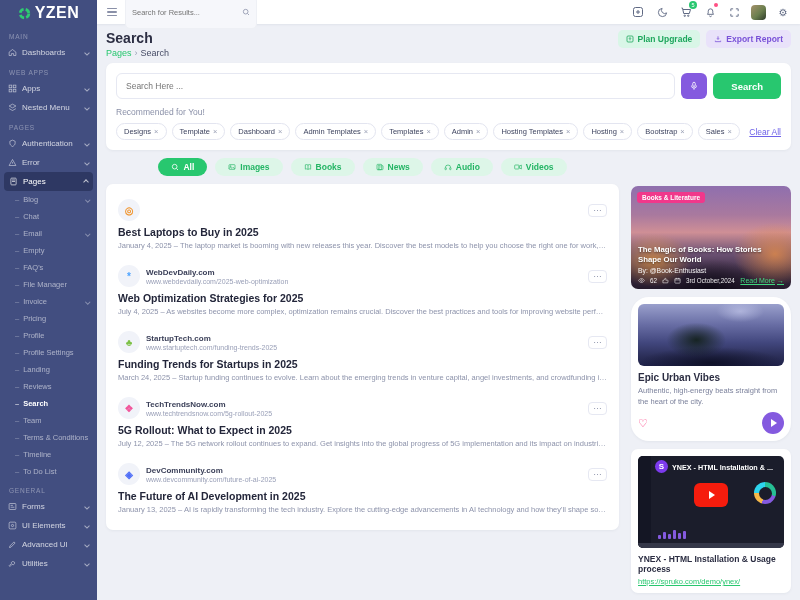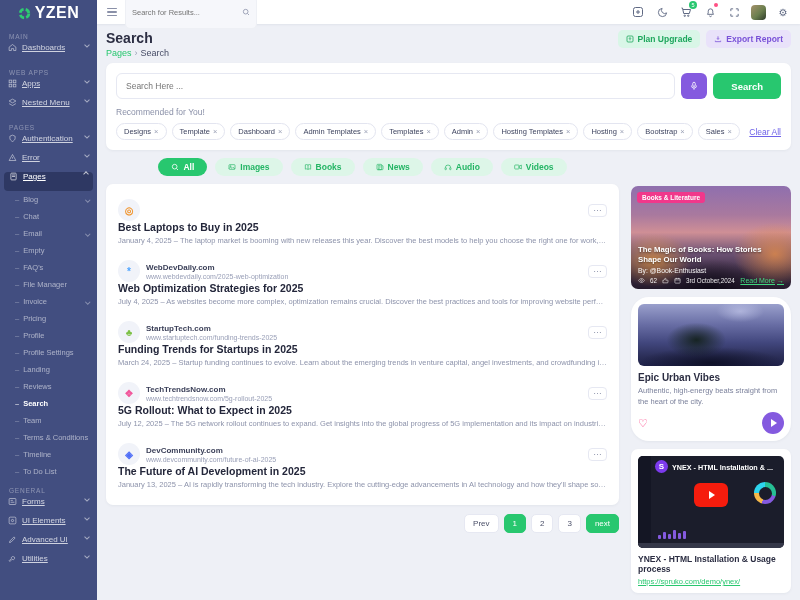--- a/index.html
+++ b/index.html
@@ -4,21 +4,21 @@
 <style>
   * { margin:0; padding:0; box-sizing:border-box; }
   html,body { width:800px; height:600px; overflow:hidden; font-family:"Liberation Sans", sans-serif; background:#eef0f6; }
   .app { display:flex; width:800px; height:600px; }
 
   
   .sidebar { width:97px; min-width:97px; background:#424e80; height:600px; overflow:hidden; padding-bottom:4px; }
   .logo { display:flex; align-items:center; justify-content:center; gap:4px; height:26px; }
   .brand { color:#fff; font-weight:bold; font-size:16px; letter-spacing:.5px; }
   .sec-label { color:rgba(255,255,255,.38); font-size:6.5px; letter-spacing:.8px; padding:7px 9px 3px; text-transform:uppercase; }
-  .nav-item { display:flex; gap:5px; color:rgba(255,255,255,.75); font-size:8px; padding:0 8px; height:19px; cursor:pointer;text-decoration:underline; }
+  .nav-item { display:flex; align-items:center; gap:5px; color:rgba(255,255,255,.75); font-size:8px; padding:0 8px; height:19px; cursor:pointer; }
   .nav-item svg { flex:0 0 auto; opacity:.85; }
   .nav-item .lbl { white-space:nowrap; overflow:hidden; }
   .chev { width:4px; height:4px; border-right:1.2px solid currentColor; border-bottom:1.2px solid currentColor; transform:rotate(45deg); margin-left:auto; opacity:.7; }
   .chev.up { transform:rotate(-135deg); }
   .nav-item.active { background:rgba(10,16,45,.35); border-radius:4px; margin:0 4px; padding:0 5px; color:#fff; }
   .child { display:flex; align-items:center; gap:4px; color:rgba(255,255,255,.55); font-size:7.5px; padding:0 8px 0 15px; height:17px; cursor:pointer; }
   .child .dash { opacity:.7; }
   .child.active { color:#fff; font-weight:bold; }
   .child .chev { width:3.5px; height:3.5px; }
 
@@ -66,21 +66,21 @@
   .tab.active { background:#28c76f; color:#fff; }
 
   .results-card { background:#fff; border-radius:7px; padding:8px 12px; box-shadow:0 1px 3px rgba(25,30,60,.05); }
   .result { padding:7px 0 8px; }
   .result-top { display:flex; align-items:center; gap:6px; }
   .favicon { width:22px; height:22px; border-radius:50%; background:#f1f3f9; display:flex; align-items:center; justify-content:center; font-size:10px; font-weight:bold; }
   .fav-0 { color:#f0932b; } .fav-1 { color:#4da3ff; } .fav-2 { color:#7bc043; } .fav-3 { color:#f1569b; } .fav-4 { color:#4f6ef7; }
   .site-name { font-size:8px; font-weight:bold; color:#3a3f58; }
   .site-url { font-size:7px; color:#9aa0b8; margin-top:1px; }
   .more-btn { margin-left:auto; border:1px solid #e6e8f2; background:#fff; border-radius:4px; color:#8a90a8; font-size:9px; line-height:6px; padding:0 4px 4px; height:13px; cursor:pointer; }
-  .result-title { font-size:10.5px; font-weight:bold; color:#23263a; cursor:pointer; }
+  .result-title { font-size:10.5px; font-weight:bold; color:#23263a; margin-top:5px; cursor:pointer; }
   .result-snippet { font-size:7.5px; color:#8d93ab; margin-top:3px; white-space:nowrap; overflow:hidden; text-overflow:ellipsis; }
 
   .pagination { display:flex; justify-content:flex-end; gap:5px; margin-top:9px; align-items:center; }
   .page-btn { background:#fff; border:1px solid #e6e8f2; border-radius:5px; font-size:8px; color:#4a4f68; padding:4px 8px; cursor:pointer; font-family:"Liberation Sans",sans-serif; }
   .page-btn.active, .page-btn.next { background:#28c76f; border-color:#28c76f; color:#fff; }
 
   
   .aside { width:160px; min-width:160px; margin-top:28px; display:flex; flex-direction:column; gap:8px; }
   .book-card { height:103px; border-radius:7px; position:relative; overflow:hidden; color:#fff; cursor:pointer;
     background:
@@ -549,27 +549,20 @@
                   <div class="site-url">www.devcommunity.com/future-of-ai-2025</div>
                 </span>
                 <button class="more-btn">…</button>
               </div>
               <div class="result-title">The Future of AI Development in 2025</div>
               <div class="result-snippet">January 13, 2025 – AI is rapidly transforming the tech industry. Explore the cutting-edge advancements in AI technology and how they'll shape software development in 2025.</div>
             </div>
 
           </div>
 
-          <div class="pagination">
-            <button class="page-btn">Prev</button>
-            <button class="page-btn active">1</button>
-            <button class="page-btn">2</button>
-            <button class="page-btn">3</button>
-            <button class="page-btn next">next</button>
-          </div>
         </div>
 
         <div class="aside">
 
           <div class="book-card">
             <span class="badge-pink">Books &amp; Literature</span>
             <div class="book-body">
               <div class="book-title">The Magic of Books: How Stories Shape Our World</div>
               <div class="book-byline">By: @Book-Enthusiast</div>
               <div class="book-meta">

